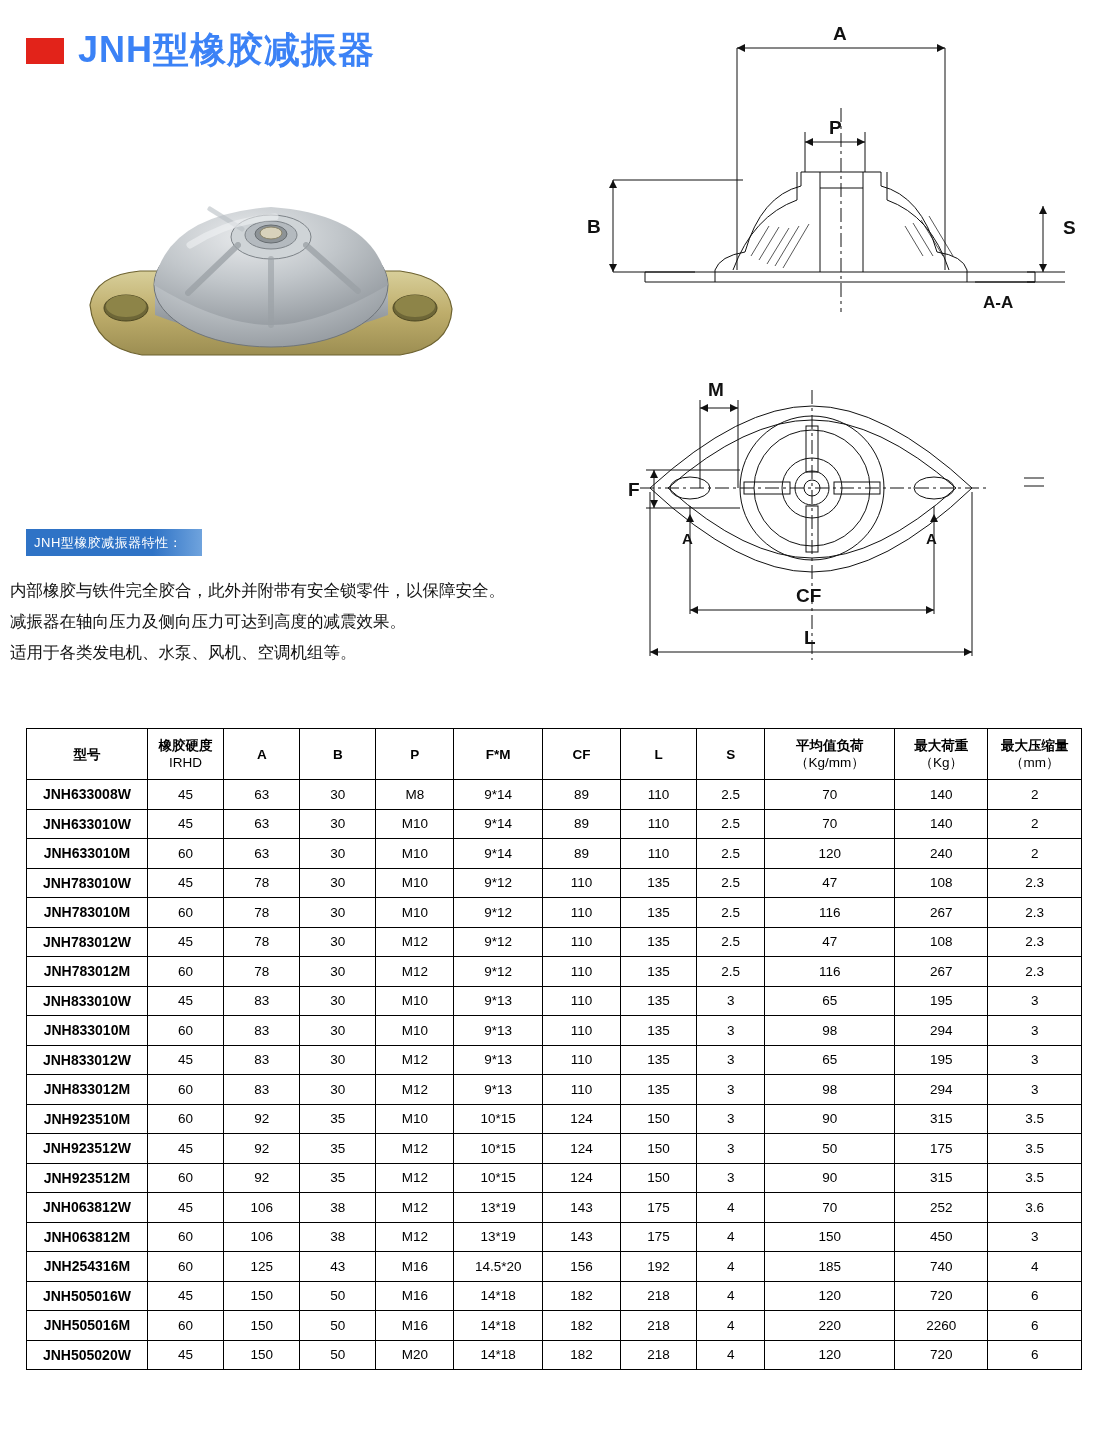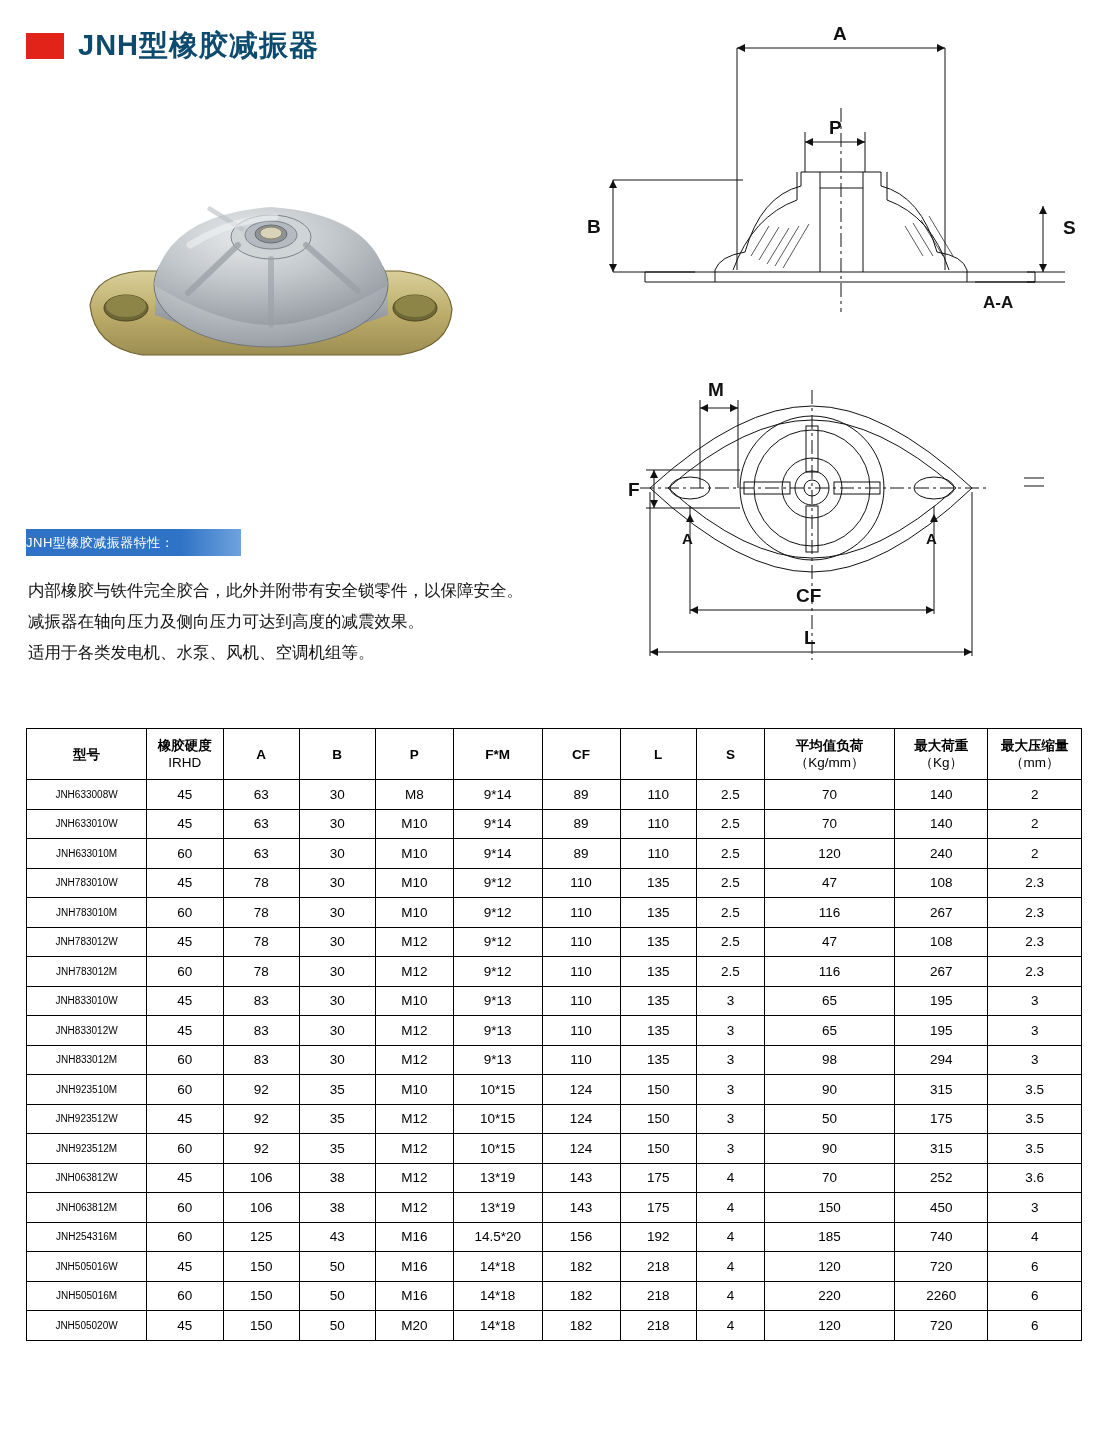--- a/index.html
+++ b/index.html
@@ -23,54 +23,54 @@
     display: flex;
     align-items: center;
   }
   .header-mark {
     width: 38px;
     height: 26px;
     background: #e2231a;
     margin-right: 14px;
   }
   .header-title {
-    font-size: 29px;
+    font-size: 36px;
     font-weight: bold;
-    color: #0c4a6e;
+    color: #3b82f6;
     letter-spacing: 1px;
     white-space: nowrap;
     text-align: right;
   }
   
   .product-photo {
     position: absolute;
     left: 70px;
     top: 175px;
     width: 400px;
     height: 250px;
   }
   
   .feature-band {
     position: absolute;
     left: 26px;
     top: 529px;
-    width: 215px;
+    width: 176px;
     height: 27px;
     background: #2a6fc4;
     background: linear-gradient(to right, #2f73c6 0%, #2f73c6 72%, #6fa3dd 100%);
     color: #ffffff;
     font-size: 13px;
     line-height: 27px;
-    padding-left: 0;
+    padding-left: 8px;
     box-sizing: border-box;
     letter-spacing: .5px;
   }
   .feature-text {
     position: absolute;
-    left: 28px;
+    left: 10px;
     top: 575px;
     width: 520px;
     font-size: 16.5px;
     line-height: 31px;
     color: #111111;
   }
   
   .drawing-top {
     position: absolute;
     left: 565px;
@@ -103,21 +103,22 @@
     color: #000000;
   }
   .spec-table thead th {
     height: 50px;
     font-weight: bold;
     font-size: 13.5px;
     line-height: 17px;
     background: #ffffff;
   }
   .spec-table tbody td:first-child {
-    font-size: 10px;
+    font-size: 14px;
+    font-weight: bold;
   }
   .thead-sub {
     display: block;
     font-weight: normal;
   }
   
   col.c0 { width: 122px; }
   col.c1 { width: 78px; }
   col.c2 { width: 78px; }
   col.c3 { width: 78px; }
@@ -466,20 +467,34 @@
         <td>M10</td>
         <td>9*13</td>
         <td>110</td>
         <td>135</td>
         <td>3</td>
         <td>65</td>
         <td>195</td>
         <td>3</td>
       </tr>
       <tr>
+        <td>JNH833010M</td>
+        <td>60</td>
+        <td>83</td>
+        <td>30</td>
+        <td>M10</td>
+        <td>9*13</td>
+        <td>110</td>
+        <td>135</td>
+        <td>3</td>
+        <td>98</td>
+        <td>294</td>
+        <td>3</td>
+      </tr>
+      <tr>
         <td>JNH833012W</td>
         <td>45</td>
         <td>83</td>
         <td>30</td>
         <td>M12</td>
         <td>9*13</td>
         <td>110</td>
         <td>135</td>
         <td>3</td>
         <td>65</td>

